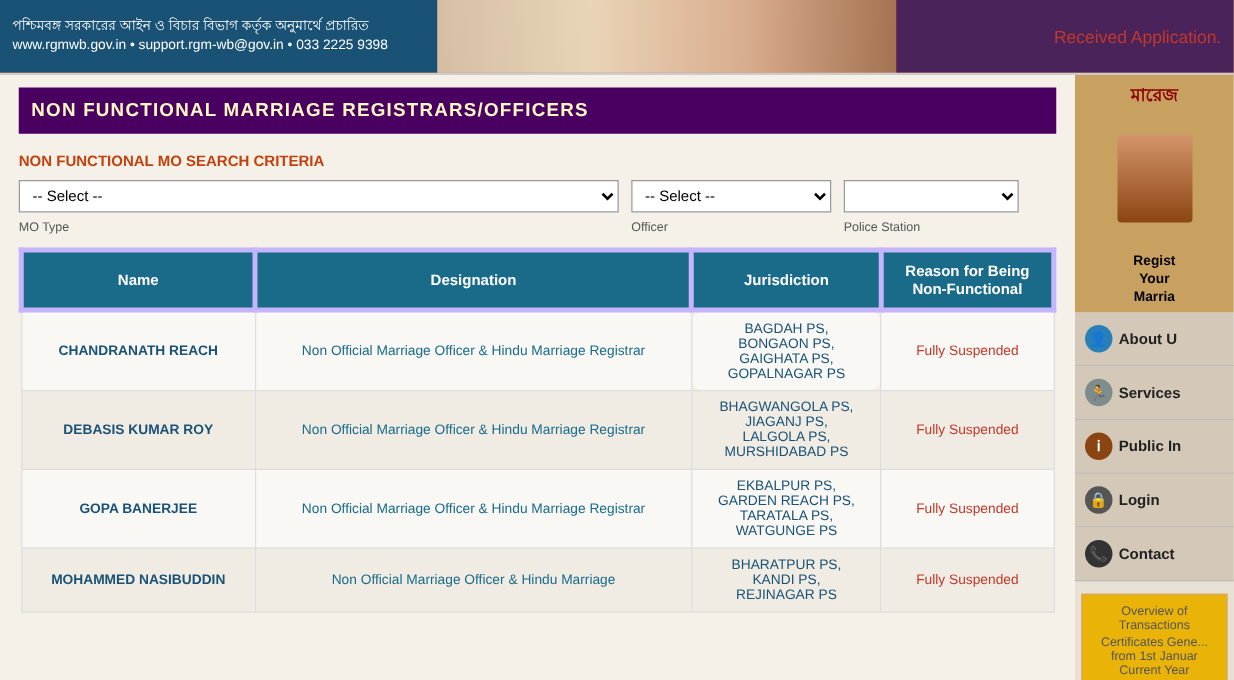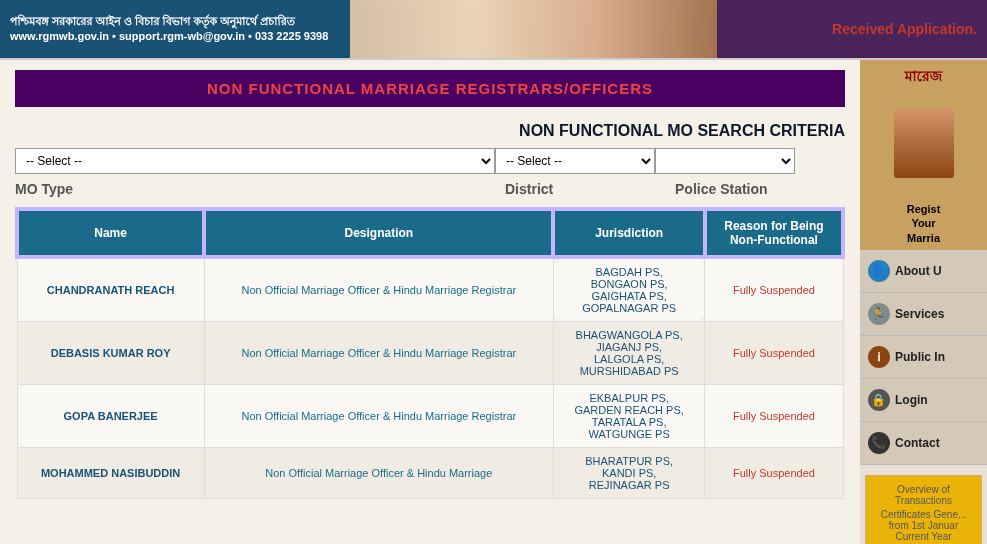--- a/index.html
+++ b/index.html
@@ -4,21 +4,20 @@
   <style>
     * { box-sizing: border-box; margin: 0; padding: 0; }
     body { font-family: Arial, sans-serif; font-size: 12px; background: #e8e0d5; width: 987px; overflow-x: hidden; }
 
     
     .header-banner {
       display: flex;
       height: 60px;
       background: #c2410c;
       border-bottom: 2px solid #ccc;
-      font-weight: bold;
     }
     .header-left {
       width: 350px;
       background: #1a5276;
       display: flex;
       align-items: center;
       padding: 5px 10px;
       color: white;
       font-size: 10px;
     }
@@ -58,61 +57,60 @@
     .content-area {
       flex: 1;
       padding: 10px 15px;
       background: #f5f0e8;
       min-height: 480px;
     }
 
     
     .page-title-bar {
       background: #4a0060;
-      color: #ef4444;
-      text-align: center;
+      color: #fef9c3;
+      text-align: left;
       font-size: 15px;
       font-weight: bold;
       padding: 10px;
       margin-bottom: 15px;
       letter-spacing: 1px;
     }
 
     
     .search-criteria-label {
-      font-size: 16px;
-      font-weight: bold;
-      color: #0f172a;
+      font-size: 12px;
+      font-weight: bold;
+      color: #c2410c;
       margin-bottom: 8px;
-      text-align: right;
     }
 
     .search-row {
       display: flex;
+      gap: 10px;
       margin-bottom: 5px;
       align-items: flex-start;
     }
 
     .search-row select {
       border: 1px solid #999;
       padding: 4px 6px;
       font-size: 12px;
       background: white;
       cursor: pointer;
     }
 
     .select-mo-type { width: 480px; }
     .select-district { width: 160px; }
     .select-ps { width: 140px; }
 
     .field-label {
-      font-size: 14px;
+      font-size: 10px;
       color: #555;
       margin-top: 2px;
-      font-weight: bold;
     }
 
     .field-labels-row {
       display: flex;
       gap: 10px;
       margin-bottom: 10px;
     }
 
     .label-mo { width: 480px; }
     .label-district { width: 160px; }
@@ -308,21 +306,21 @@
       <select class="select-district">
         <option>-- Select --</option>
       </select>
       <select class="select-ps">
         <option></option>
       </select>
     </div>
 
     <div class="field-labels-row">
       <div class="label-mo field-label">MO Type</div>
-      <div class="label-district field-label">District</div>
+      <div class="label-district field-label">Officer</div>
       <div class="label-ps field-label">Police Station</div>
     </div>
 
     <table class="data-table">
       <thead>
         <tr>
           <th>Name</th>
           <th>Designation</th>
           <th>Jurisdiction</th>
           <th>Reason for Being<br>Non-Functional</th>

